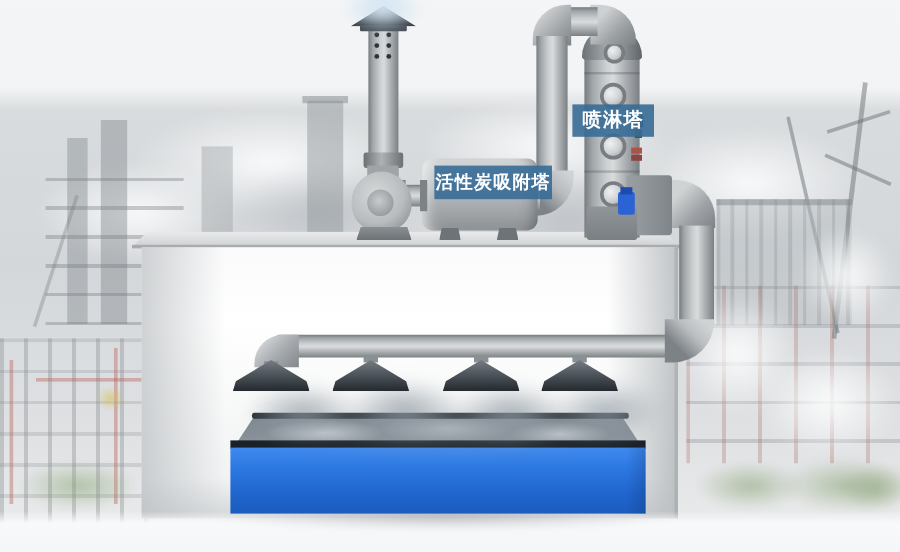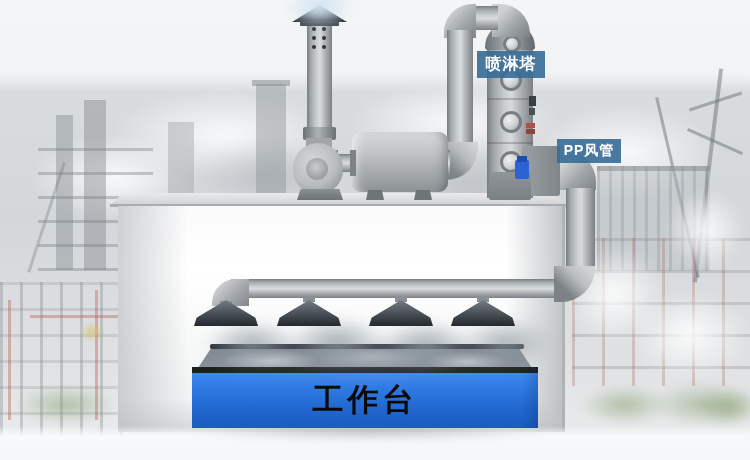--- a/index.html
+++ b/index.html
@@ -193,21 +193,21 @@
     clip-path:polygon(50% 0,100% 100%,0 100%);
     background:linear-gradient(180deg,#5d646b,#333940);}
   .cap-base{left:300px;top:21px;width:39px;height:5px;background:#474d54;border-radius:1px;}
   .csmoke1{left:282px;top:-10px;width:74px;height:34px;filter:blur(3px);
     background:radial-gradient(closest-side,rgba(216,233,244,.95),rgba(221,236,246,0));}
   .csmoke2{left:296px;top:-16px;width:46px;height:46px;filter:blur(6px);
     background:radial-gradient(closest-side,rgba(186,213,234,.7),transparent);}
 
   
   .label{background:rgba(55,107,150,.9);color:#fff;font-weight:700;display:flex;
-    align-items:center;justify-content:center;letter-spacing:1px;white-space:nowrap;}
+    align-items:center;justify-content:center;letter-spacing:1px;white-space:nowrap;margin-top:36px;}
   .lf{left:261px;top:147px;width:58px;height:30px;font-size:16px;}
   .lc{left:362px;top:102px;width:98px;height:28px;font-size:15px;}
   .ls{left:477px;top:51px;width:68px;height:27px;font-size:16px;}
   .lp{left:557px;top:139px;width:64px;height:24px;font-size:14px;}
 </style>
 </head>
 <body>
 
 <div class="stage">
 
@@ -253,21 +253,20 @@
   <div class="abs shadeF"></div>
   <div class="abs edgeR"></div>
   <div class="abs floor"></div>
 
   <div class="abs bench-shadow"></div>
   <div class="abs bench-smoke"></div>
   <div class="abs bench-backrim"></div>
   <div class="abs bench-frontrim"></div>
   <div class="abs bench-face"></div>
   <div class="abs bench-right"></div>
-  <div class="abs bench-label">工作台</div>
   <div class="abs fume f1"></div>
   <div class="abs fume f2"></div>
   <div class="abs fume f3"></div>
   <div class="abs fume f4"></div>
   <div class="abs fume fwide"></div>
 
   <div class="abs pipe-h hood-pipe"></div>
   <div class="abs hood-elbow"></div>
   <div class="abs hood-stub hs1"></div>
   <div class="abs hood-stub hs2"></div>
@@ -326,16 +325,16 @@
   <div class="abs vent v2"></div>
   <div class="abs vent v3"></div>
   <div class="abs vent v4"></div>
   <div class="abs vent v5"></div>
   <div class="abs vent v6"></div>
   <div class="abs cap"></div>
   <div class="abs cap-base"></div>
   <div class="abs csmoke2"></div>
   <div class="abs csmoke1"></div>
 
+  <div class="abs label lc">活性炭吸附塔</div>
   <div class="abs label ls">喷淋塔</div>
-  <div class="abs label lp">PP风管</div>
 
 </div>
 
 </body></html>

